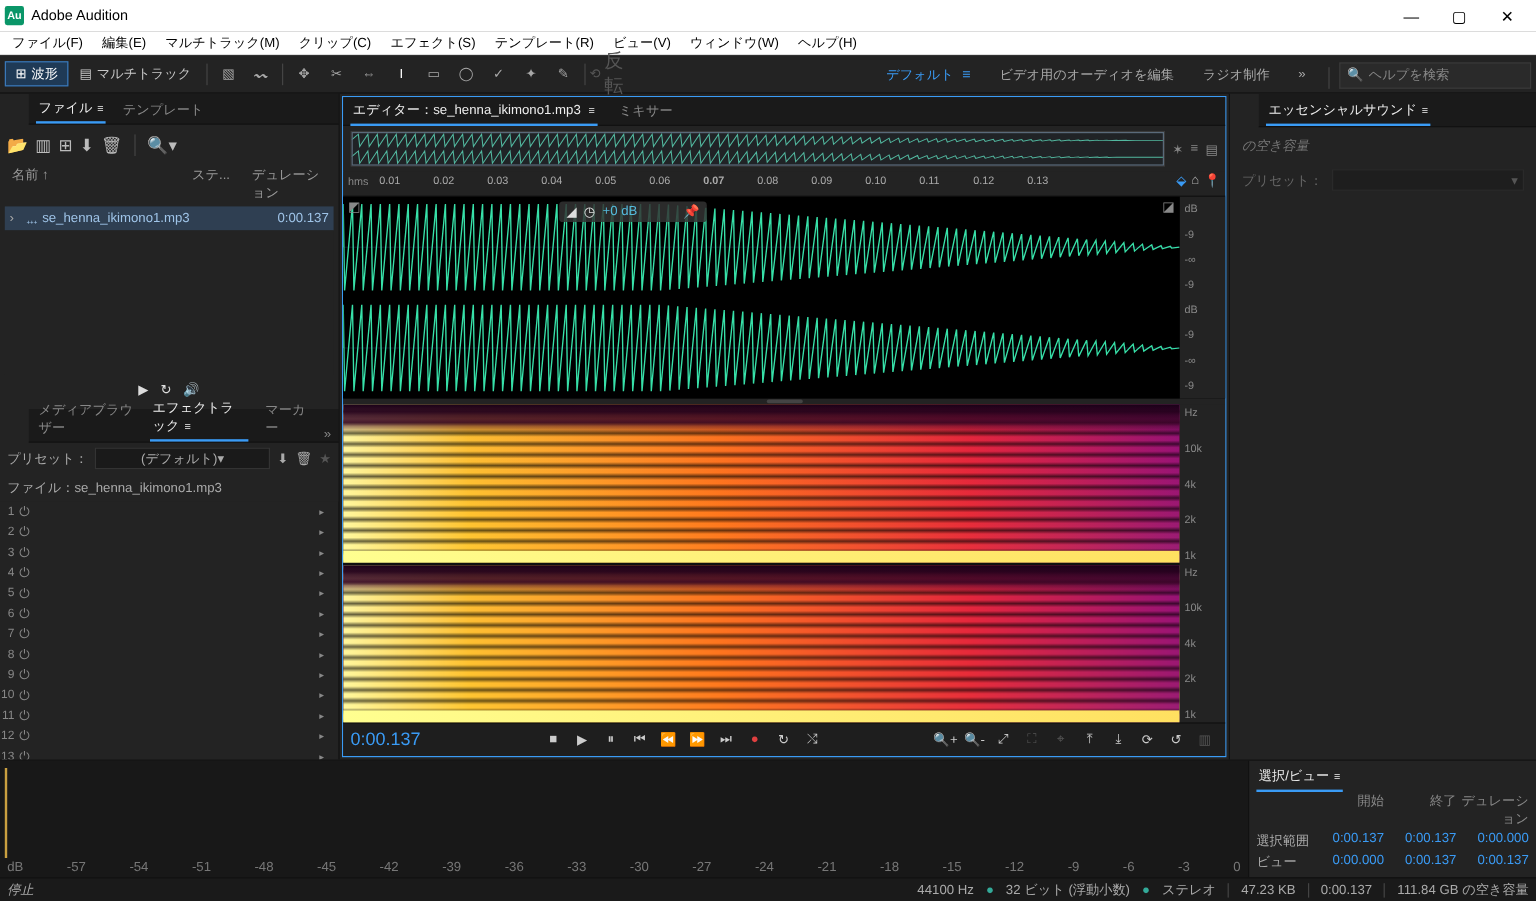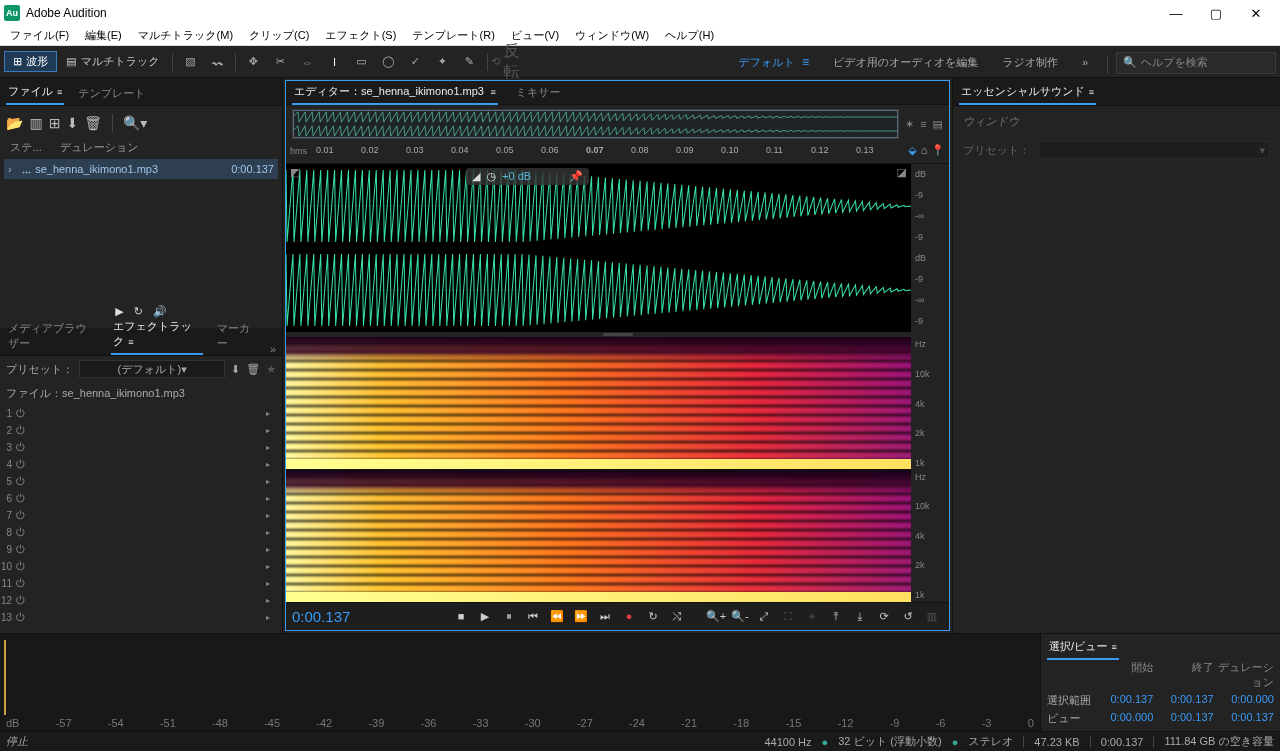--- a/index.html
+++ b/index.html
@@ -15,21 +15,21 @@
 .tbar-mode { padding: 2px 8px; display: flex; align-items: center; gap: 4px; border: 1px solid transparent; }
 .tbar-mode.active { background: #1f3a56; border-color: #3a78b8; color: #fff; }
 .tbar-disabled { color: #555; }
 .tbar-sep { width: 1px; height: 18px; background: #444; margin: 0 4px; }
 .toolbar-right { margin-left: auto; display: flex; align-items: flex-end; gap: 4px; }
 .workspace-lbl { padding: 4px 10px; color: #a8a8a8; font-size: 11px; }
 .workspace-lbl.active { color: #3a9bf5; }
 .search-box { width: 160px; height: 22px; background: #2a2a2a; border: 1px solid #3a3a3a; color: #888; display: flex; align-items: center; padding: 0 6px; gap: 4px; }
 .main-area { flex: 1; display: flex; overflow: hidden; }
 .left-col { width: 283px; display: flex; flex-direction: column; border-right: 1px solid #111; }
-.panel-tabs { height: 28px; display: flex; align-items: flex-end; padding: 0 6px; gap: 12px; background: #1a1a1a; border-bottom: 1px solid #111;}
+.panel-tabs { height: 28px; display: flex; align-items: flex-end; padding: 0 6px; gap: 12px; background: #1a1a1a; border-bottom: 1px solid #111; margin-left: 24px;}
 .panel-tab { padding: 4px 2px; color: #888; font-size: 11px; }
 .panel-tab.active { color: #eee; border-bottom: 2px solid #3a9bf5; }
 .panel-tab .menu-ico { font-size: 9px; margin-left: 4px; }
 .file-panel { background: #232323; padding: 4px; }
 .file-tools { display: flex; align-items: center; gap: 6px; padding: 4px 2px; color: #bbb; }
 .file-tools .ico { font-size: 14px; }
 .list-head { display: flex; padding: 4px 6px; color: #999; font-size: 10px; }
 .list-head .c1 { width: 150px; }
 .list-head .c2 { width: 50px; }
 .list-head .c3 { flex: 1; }
@@ -92,21 +92,21 @@
 .spectro-scale .half { flex:1; display:flex; flex-direction:column; justify-content:space-between; padding:2px 0 2px 4px; }
 .spectro-scale .sv { color: #888; font-size: 9px; }
 
 .transport-row { height: 30px; background: #1e1e1e; display: flex; align-items: center; padding: 0 6px; gap: 4px; border-top: 1px solid #111;}
 .timecode { color: #3a9bf5; font-size: 15px; width: 130px; }
 .tp-btn { width: 22px; height: 20px; display: flex; align-items: center; justify-content: center; color: #ccc; }
 .tp-rec { color: #e04040; }
 .tp-group { display:flex; gap:2px; }
 .tp-spacer { width: 20px; }
 
-.right-col { width: 328px; display: flex; flex-direction: column; background: #232323; border-left: 1px solid #111; }
+.right-col { width: 256px; display: flex; flex-direction: column; background: #232323; border-left: 1px solid #111; }
 .ess-body { padding: 8px 10px; color: #777; font-style: italic; font-size: 11px; }
 .preset-disabled-row { padding: 4px 10px; display:flex; align-items:center; gap:8px; }
 .preset-disabled-row .dd { flex:1; height:18px; background:#1e1e1e; border:1px solid #2a2a2a; display:flex; align-items:center; justify-content:flex-end; padding:0 4px; color:#555; }
 
 .bottom-row { height: 98px; display: flex; border-top: 1px solid #111; }
 .level-panel { flex: 1; display: flex; flex-direction: column; background: #232323; }
 .panel-tabs-mini { height: 22px; display: flex; align-items: center; padding: 0 6px; background: #1a1a1a;}
 .level-body { flex: 1; position: relative; background: #181818; }
 .level-axis { position: absolute; bottom: 2px; left: 0; right: 0; display: flex; justify-content: space-between; padding: 0 6px; color: #777; font-size: 9px; }
 .selview { width: 240px; background: #232323; border-left: 1px solid #111; display: flex; flex-direction: column; padding: 4px 6px; }
@@ -194,20 +194,21 @@
       <div class="file-tools">
         <span class="ico">📂</span>
         <span class="ico">▥</span>
         <span class="ico">⊞</span>
         <span class="ico">⬇</span>
         <span class="ico">🗑</span>
         <div class="tbar-sep"></div>
         <span class="ico">🔍▾</span>
       </div>
       <div class="list-head">
+        <div class="c1">名前 ↑</div>
         <div class="c2">ステ...</div>
         <div class="c3">デュレーション</div>
       </div>
       <div class="file-row">
         <span class="arrow">›</span>
         <span class="wave-ico">₊₊₊</span>
         <span class="name">se_henna_ikimono1.mp3</span>
         <span class="status"></span>
         <span class="dur">0:00.137</span>
       </div>
@@ -462,21 +463,21 @@
         <div class="tp-btn">↺</div>
         <div class="tp-btn" style="color:#555">▥</div>
       </div>
     </div>
   </div>
 
   <div class="right-col">
     <div class="panel-tabs">
       <span class="panel-tab active"><span>エッセンシャルサウンド</span><span class="menu-ico">≡</span></span>
     </div>
-    <div class="ess-body">ウィンドウ</div>
+    <div class="ess-body">の空き容量</div>
     <div class="preset-disabled-row">
       <span style="color:#666">プリセット：</span>
       <div class="dd">▾</div>
     </div>
   </div>
 </div>
 
 <div class="bottom-row">
   <div class="level-panel">
     <div class="level-body">

